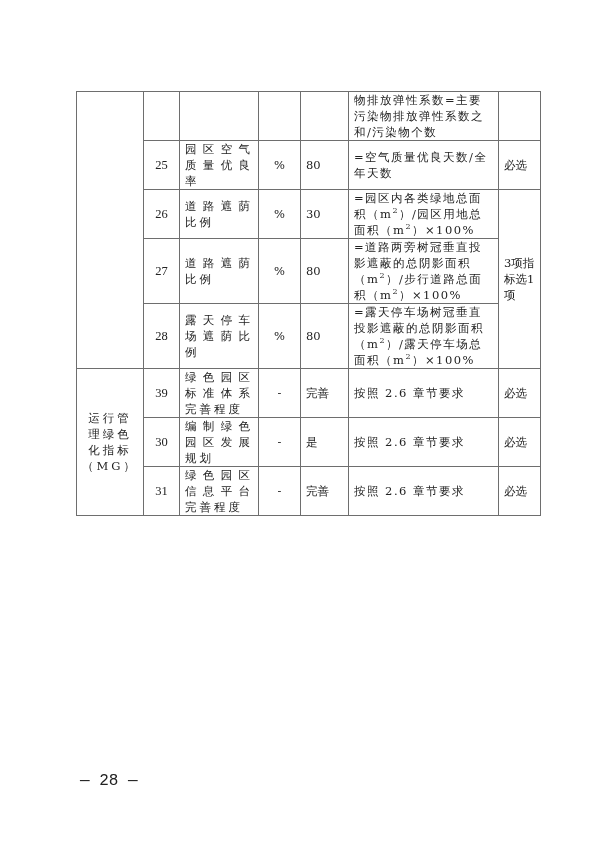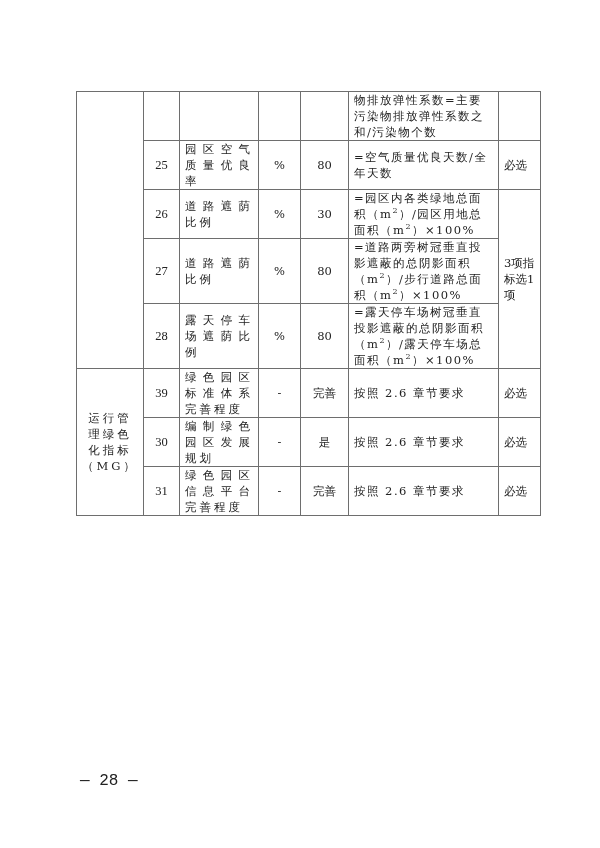--- a/index.html
+++ b/index.html
@@ -12,21 +12,21 @@
     font-size: 11.5px; line-height: 16px;
   }
   table.main td {
     border: 1px solid #6e6e6e; padding: 0 5px; vertical-align: middle;
     overflow: hidden;
   }
   td.c-cat { text-align: center; letter-spacing: 3px; }
   td.c-no { text-align: center; font-family: "Liberation Serif", serif; font-size: 12.5px; }
   td.c-name { text-align: justify; letter-spacing: 3px; }
   td.c-unit { text-align: center; }
-  td.c-target { text-align: center; }
+  td.c-target { text-align: left; }
   td.c-formula { text-align: left; letter-spacing: 1.5px; }
   td.c-req { text-align: left; }
   .note { position: absolute; left: 104px; top: 486px; font-size: 12px; letter-spacing: 0.5px; }
   .pageno { position: absolute; left: 80px; top: 772px; font-size: 16px;
             font-family: Liberation Mono, monospace; }
   sup { font-size: 8px; line-height: 0; }
 </style>
 </head>
 <body>
 

